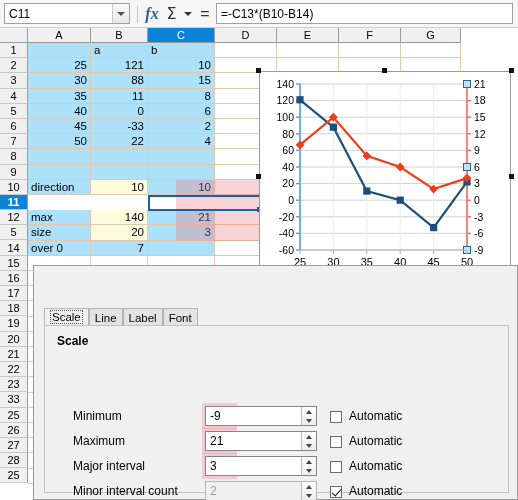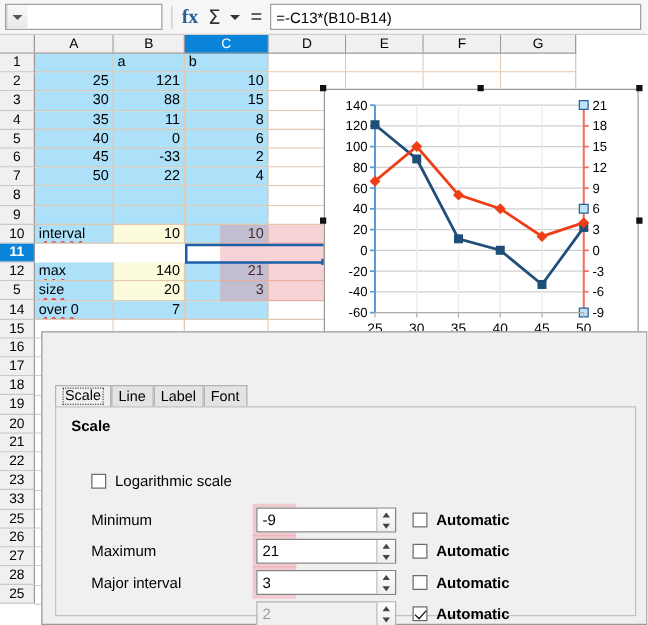--- a/index.html
+++ b/index.html
@@ -36,21 +36,21 @@
     width: 0; height: 0; border-left: 4px solid transparent;
     border-right: 4px solid transparent; border-top: 4px solid #555;
   }
   .tb-sep {
     width: 1px; height: 18px; background: #c6c6c6; margin: 0 5px 0 7px;
   }
   .tb-icon {
     height: 24px; display: flex; align-items: center; justify-content: center;
     color: #2a6099; margin-right: 2px;
   }
-  .ic-fx { font-family: "Liberation Serif", serif; font-size: 16px; font-weight: bold; width: 18px; }
+  .ic-fx { font-family: "Liberation Serif", serif; font-style: italic; font-size: 16px; font-weight: bold; width: 18px; }
   .ic-sum { font-size: 16px; color: #333; width: 17px; font-family: "DejaVu Sans", sans-serif; }
   .ic-arrow { width: 12px; }
   .ic-eq { font-size: 16px; color: #333; width: 18px; }
   .formula-input {
     flex: 1; height: 21px; margin-right: 5px; background: #fff;
     border: 1px solid #a0a0a0; font-size: 12px; color: #000;
     display: flex; align-items: center; padding-left: 4px;
   }
 
   
@@ -179,29 +179,30 @@
     background: linear-gradient(#fdfdfd,#eeeeee);
   }
   .spin-btns div {
     flex: 1; display: flex; align-items: center; justify-content: center;
   }
   .tri-up { width: 0;height:0;border-left:3px solid transparent;border-right:3px solid transparent;border-bottom:4px solid #444; }
   .tri-dn { width: 0;height:0;border-left:3px solid transparent;border-right:3px solid transparent;border-top:4px solid #444; }
   .pink-field {
     position: absolute; background: rgba(240,150,160,0.42); pointer-events: none;
   }
-  .auto-chk { position: absolute; left: 285px; top: 3px; display: flex; align-items: center; font-weight: bold; }
+  .auto-chk { position: absolute; left: 285px; top: 3px; display: flex; align-items: flex-end; }
 </style>
 </head>
 <body>
 
 <div id="app">
 
   <div class="formula-bar">
     <div class="namebox">
+      <div class="nb-text">C11</div>
       <div class="nb-drop">
         <span class="caret-dn"></span>
       </div>
     </div>
     <div class="tb-sep"></div>
     <div class="tb-icon ic-fx">fx</div>
     <div class="tb-icon ic-sum">Σ</div>
     <div class="tb-icon ic-arrow">
       <span class="caret-dn" style="border-top-color:#333"></span>
     </div>
@@ -390,21 +391,21 @@
             <div class="gcell txt sel-bg" style="width: 67px;">
               <span></span>
             </div>
             <div class="gcell plain-bg" style="width: 62px;"></div>
             <div class="gcell plain-bg" style="width: 62px;"></div>
             <div class="gcell plain-bg" style="width: 62px;"></div>
             <div class="gcell plain-bg" style="width: 60px;"></div>
           </div>
           <div class="grow" style="top: 136.8px;">
             <div class="gcell txt sel-bg" style="width: 63px;">
-              <span class="squiggle">interval</span>
+              <span class="squiggle">direction</span>
             </div>
             <div class="gcell num yellow-bg" style="width: 57px;">
               <span>10</span>
             </div>
             <div class="gcell num sel-bg" style="width: 67px;">
               <span>10</span>
             </div>
             <div class="gcell plain-bg" style="width: 62px;"></div>
             <div class="gcell plain-bg" style="width: 62px;"></div>
             <div class="gcell plain-bg" style="width: 62px;"></div>
@@ -826,24 +827,20 @@
         <div class="tab">
           <span class="tab-lbl">Label</span>
         </div>
         <div class="tab">
           <span class="tab-lbl">Font</span>
         </div>
       </div>
     <div class="tabpage">
       <div class="group-title">Scale</div>
 
-      <div class="chk-row" style="left:28px; top:52px;">
-        <span class="chkbox"></span>
-        <span class="chk-lbl">Logarithmic scale</span>
-      </div>
 
       <div id="fields">
           <div class="field-row" style="top: 80px;">
             <div class="field-lbl">Minimum</div>
             <div class="pink-field" style="left: 157px; top: -3px; width: 35px; height: 26px;"></div>
             <div class="spin">
               <div class="val">-9</div>
               <div class="spin-btns">
                 <div>
                   <span class="tri-up"></span>
@@ -890,20 +887,21 @@
                   <span class="tri-dn"></span>
                 </div>
               </div>
             </div>
             <div class="auto-chk">
               <span class="chkbox"></span>
               <span class="chk-lbl">Automatic</span>
             </div>
           </div>
           <div class="field-row" style="top: 155px;">
+            <div class="field-lbl">Minor interval count</div>
             <div class="spin disabled">
               <div class="val">2</div>
               <div class="spin-btns">
                 <div>
                   <span class="tri-up"></span>
                 </div>
                 <div>
                   <span class="tri-dn"></span>
                 </div>
               </div>

